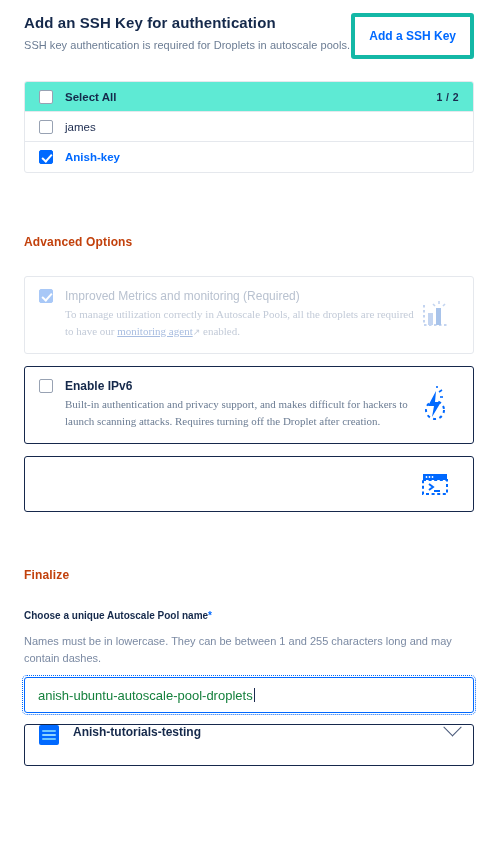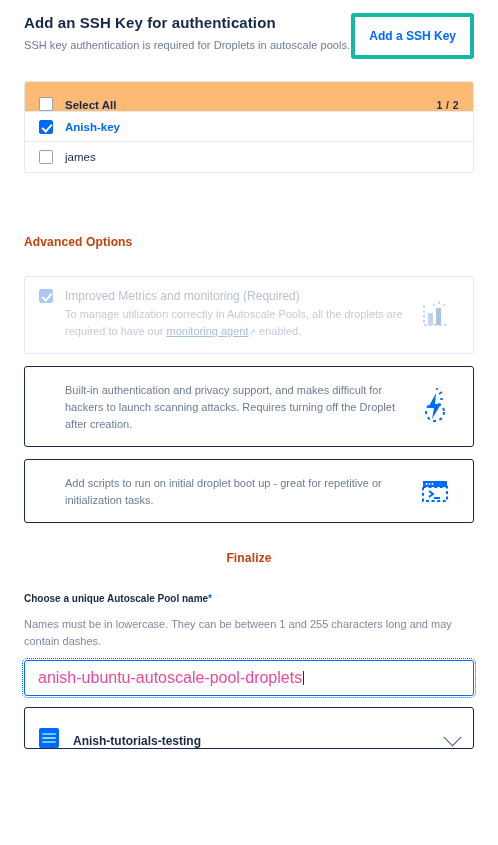--- a/index.html
+++ b/index.html
@@ -66,24 +66,23 @@
   .key-row {
     display: flex;
     align-items: center;
     height: 30px;
     padding: 0 14px;
     border-bottom: 1px solid #e5e8ed;
     font-size: 11.5px;
   }
   .key-row:last-child { border-bottom: none; }
   .key-row.header {
-    background: #fdba74;
-    font-weight: bold;
-    color: #15294b;
-    align-items: flex-end;
+    background: #5eead4;
+    font-weight: bold;
+    color: #15294b;
   }
   .key-row .label { margin-left: 12px; }
   .key-row.selected .label { color: #0069ff; font-weight: bold; }
   .key-row .count {
     margin-left: auto;
     font-size: 10.5px;
     font-weight: bold;
     color: #1b2a4e;
     letter-spacing: .4px;
   }
@@ -157,39 +156,40 @@
     font-weight: bold;
     color: #15294b;
   }
   .opt-card.disabled .opt-title { color: #b9c2d0; font-weight: normal; }
   .opt-desc {
     margin: 3px 0 0 26px;
     font-size: 11px;
     line-height: 1.55;
     color: #6b7c93;
     max-width: 350px;
+    font-family: Liberation Serif, serif;
   }
   .opt-card.disabled .opt-desc { color: #c3cbd8; }
   .opt-desc a {
     color: #a8bde0;
     text-decoration: underline;
     font-weight: normal;
   }
   .ext-arrow { font-size: 9px; display: inline-block; }
   .opt-icon {
     position: absolute;
     right: 18px;
     top: 50%;
     transform: translateY(-50%);
     width: 40px; height: 40px;
     display: flex; align-items: center; justify-content: center;
   }
 
   
-  #finalize-title { margin-top: 28px; text-align: center; }
+  #finalize-title { margin-top: 56px; }
 
   .field-label {
     margin-top: 28px;
     font-size: 10px;
     font-weight: bold;
     color: #15294b;
   }
   .req { color: #0069ff; }
   .field-help {
     margin-top: 12px;
@@ -199,22 +199,22 @@
   }
 
   .text-input {
     margin-top: 11px;
     height: 36px;
     border: 1px solid #16284c;
     border-radius: 3px;
     display: flex;
     align-items: center;
     padding: 0 13px;
-    font-size: 16px;
-    color: #ec4899;
+    font-size: 13px;
+    color: #15803d;
     background: #fff;
   }
   .text-input.focused {
     border-color: #0069ff;
     outline: 1px dotted #0069ff;
     outline-offset: 1px;
   }
   .caret {
     display: inline-block;
     width: 1px;
@@ -223,21 +223,21 @@
     margin-left: 1px;
     vertical-align: -2px;
   }
 
   .select-box {
     margin-top: 11px;
     height: 42px;
     border: 1px solid #16284c;
     border-radius: 3px;
     display: flex;
-    align-items: flex-end;
+    align-items: flex-start;
     padding: 0 14px;
     background: #fff;
     cursor: pointer;
   }
   .proj-icon {
     width: 20px; height: 20px;
     background: #0069ff;
     border-radius: 2px;
     flex: none;
     display: flex; flex-direction: column;
@@ -273,27 +273,27 @@
     </div>
     <button class="ssh-btn">Add a SSH Key</button>
   </div>
 
   <div class="key-list">
     <div class="key-row header">
       <span class="cb"></span>
       <span class="label">Select All</span>
       <span class="count">1 / 2</span>
     </div>
+    <div class="key-row">
+      <span class="cb"></span>
+      <span class="label">james</span>
+    </div>
     <div class="key-row selected">
       <span class="cb checked"></span>
       <span class="label">Anish-key</span>
-    </div>
-    <div class="key-row">
-      <span class="cb"></span>
-      <span class="label">james</span>
     </div>
   </div>
 
   <div class="section-title" id="advanced-title">Advanced Options</div>
 
   <div class="opt-card first disabled">
     <div class="opt-head">
       <span class="cb disabled-checked"></span>
       <span class="opt-title">Improved Metrics and monitoring (Required)</span>
     </div>
@@ -311,36 +311,39 @@
         <g stroke="#c3d4f0" stroke-width="1.6" fill="none">
           <path d="M24 9 L24 6"></path>
             <path d="M28 11 L30 9"></path>
             <path d="M20 11 L18 9"></path>
         </g>
       </svg>
     </div>
   </div>
 
   <div class="opt-card">
+    <div class="opt-head">
+      <span class="cb"></span>
+      <span class="opt-title">Enable IPv6</span>
+    </div>
     <div class="opt-desc">Built-in authentication and privacy support, and makes difficult for hackers to launch scanning attacks. Requires turning off the Droplet after creation.</div>
     <div class="opt-icon">
       <svg width="40" height="40" viewBox="0 0 40 40">
         <circle cx="20" cy="25" r="9" fill="none" stroke="#0069ff" stroke-width="2" stroke-dasharray="3 3.5"></circle>
         <path d="M21 6 L13 21 L19 21 L17 32 L26 17 L20 17 Z" fill="#0069ff"></path>
         <g stroke="#0069ff" stroke-width="1.6" fill="none">
           <path d="M24 7 L27 5"></path>
             <path d="M25 12 L28 12"></path>
             <path d="M22 3 L22 1"></path>
         </g>
       </svg>
     </div>
   </div>
 
   <div class="opt-card">
-    <div class="opt-desc">Add scripts to run on initial droplet boot up - great for repetitive or initialization tasks.</div>
     <div class="opt-icon">
       <svg width="40" height="40" viewBox="0 0 40 40">
         <rect x="8" y="10" width="24" height="6" fill="#0069ff"></rect>
         <g stroke="#0069ff" stroke-width="2" fill="none" stroke-dasharray="3 2.6">
           <rect x="8" y="16" width="24" height="14"></rect>
         </g>
         <path d="M14 20 L18 23 L14 26" fill="none" stroke="#0069ff" stroke-width="2"></path>
         <path d="M19 27 L25 27" stroke="#0069ff" stroke-width="2"></path>
         <g fill="#ffffff">
           <circle cx="11.5" cy="13" r="0.9"></circle>

